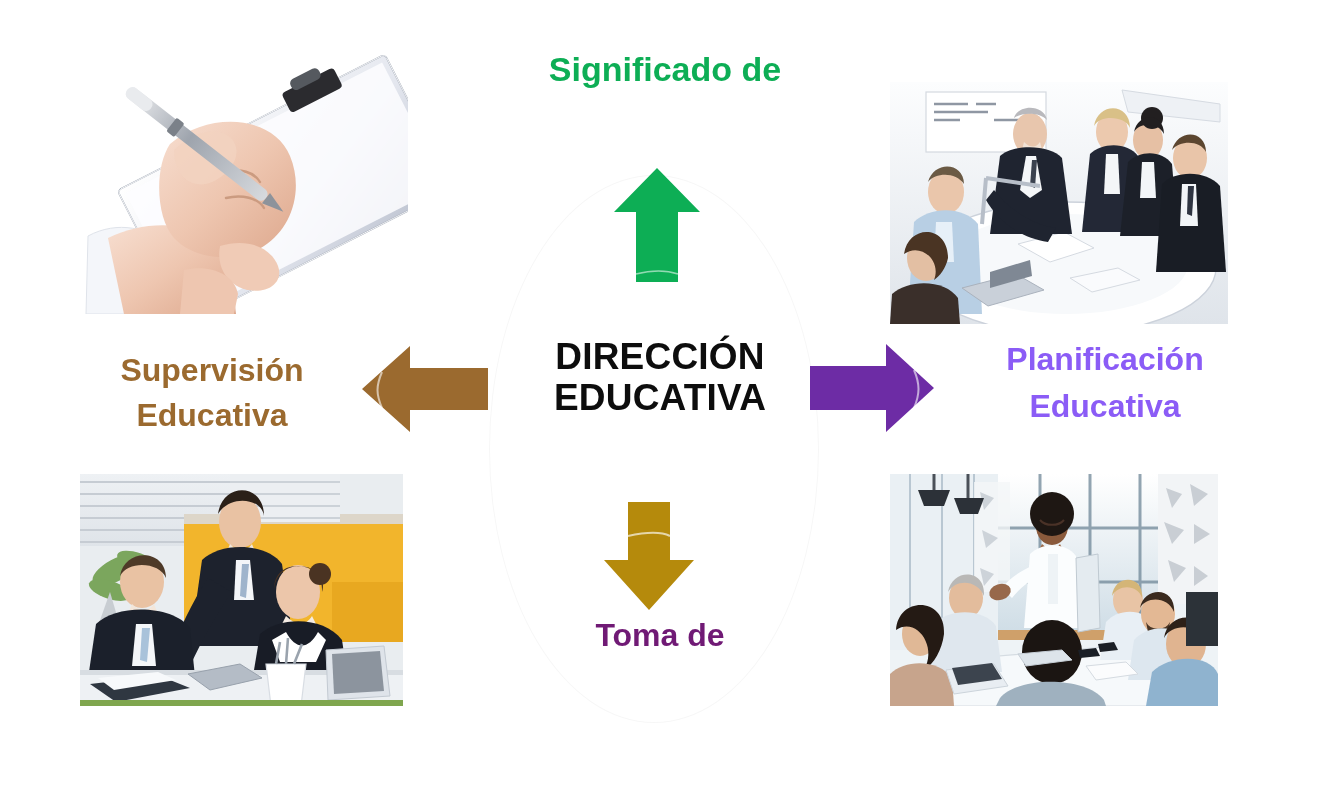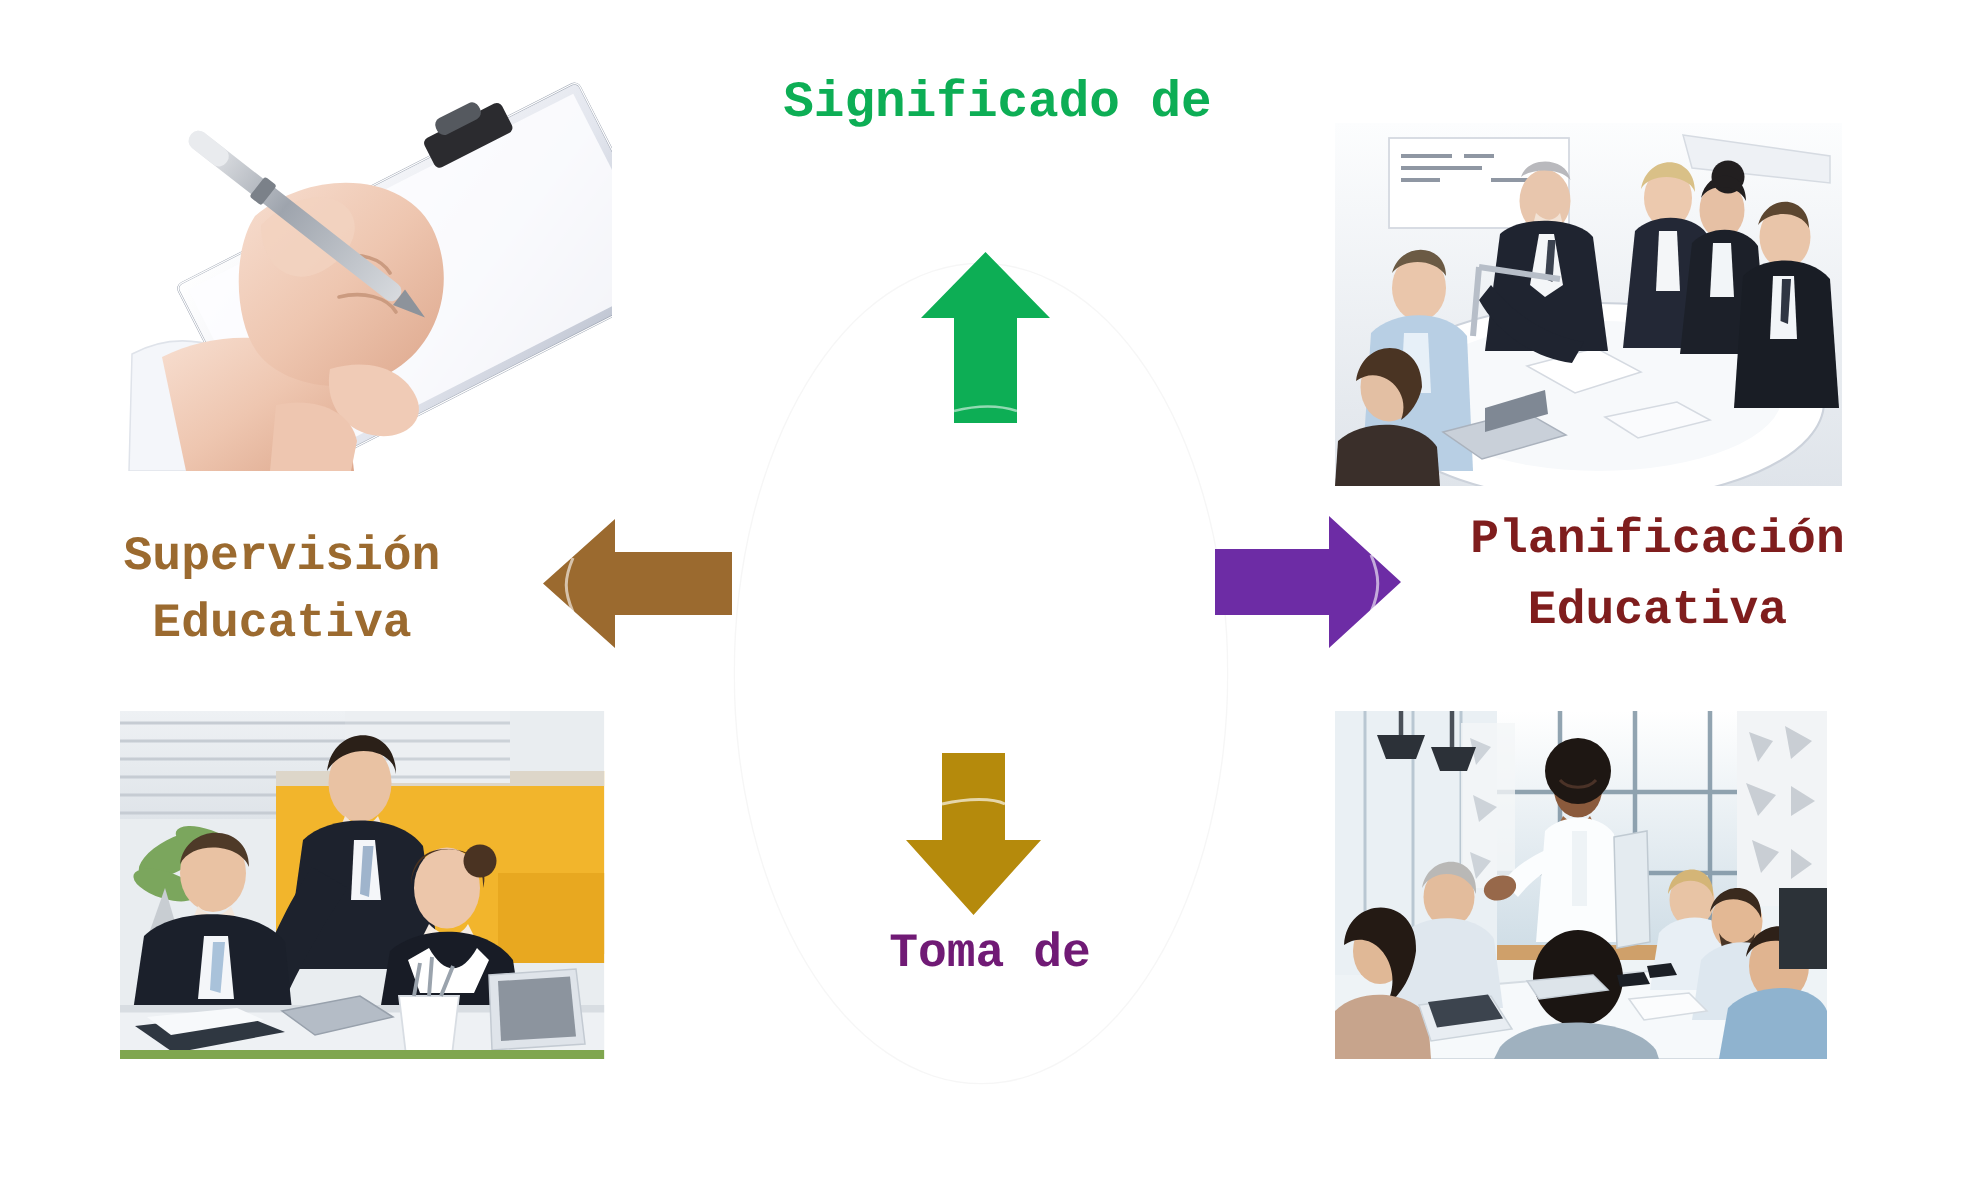--- a/index.html
+++ b/index.html
@@ -7,38 +7,38 @@
     width:1323px;height:793px;
     background:#ffffff;
     font-family:"Liberation Sans", sans-serif;
     overflow:hidden;
     position:relative;
   }
   #canvas{position:absolute;left:0;top:0;width:1323px;height:793px;}
 
   
   .label{position:absolute;font-weight:bold;text-align:center;line-height:1.28;}
-  .label span{display:block;font-family:Liberation Mono, monospace;}
+  .label span{display:block;}
 
   #label-center{
     left:505px;top:336px;width:310px;
     font-size:37px;color:#0d0d0d;line-height:1.12;
     letter-spacing:0.2px;
   }
   #label-top{
     left:420px;top:44px;width:490px;
     font-size:34px;color:#0DAE55;line-height:1.48;
   }
   #label-left{
-    left:28px;top:348px;width:320px;
+    left:52px;top:348px;width:320px;
     font-size:32px;color:#9B6A2F;line-height:1.42;
   }
   #label-right{
     left:935px;top:336px;width:340px;
-    font-size:32px;color:#7f1d1d;line-height:1.48;
+    font-size:32px;color:#8b5cf6;line-height:1.48;
   }
   #label-bottom{
     left:505px;top:610px;width:310px;
     font-size:32px;color:#701a75;line-height:1.62;
   }
 
   
   .photo{position:absolute;overflow:hidden;}
   .photo svg{display:block;width:100%;height:100%;}
 
@@ -387,20 +387,24 @@
 
   <div class="label" id="label-top">
     <span>Significado de</span>
   </div>
 
   <div class="label" id="label-left">
     <span>Supervisión</span>
     <span>Educativa</span>
   </div>
 
+  <div class="label" id="label-center">
+    <span>DIRECCIÓN</span>
+    <span>EDUCATIVA</span>
+  </div>
 
   <div class="label" id="label-right">
     <span>Planificación</span>
     <span>Educativa</span>
   </div>
 
   <div class="label" id="label-bottom">
     <span>Toma de</span>
   </div>
 

